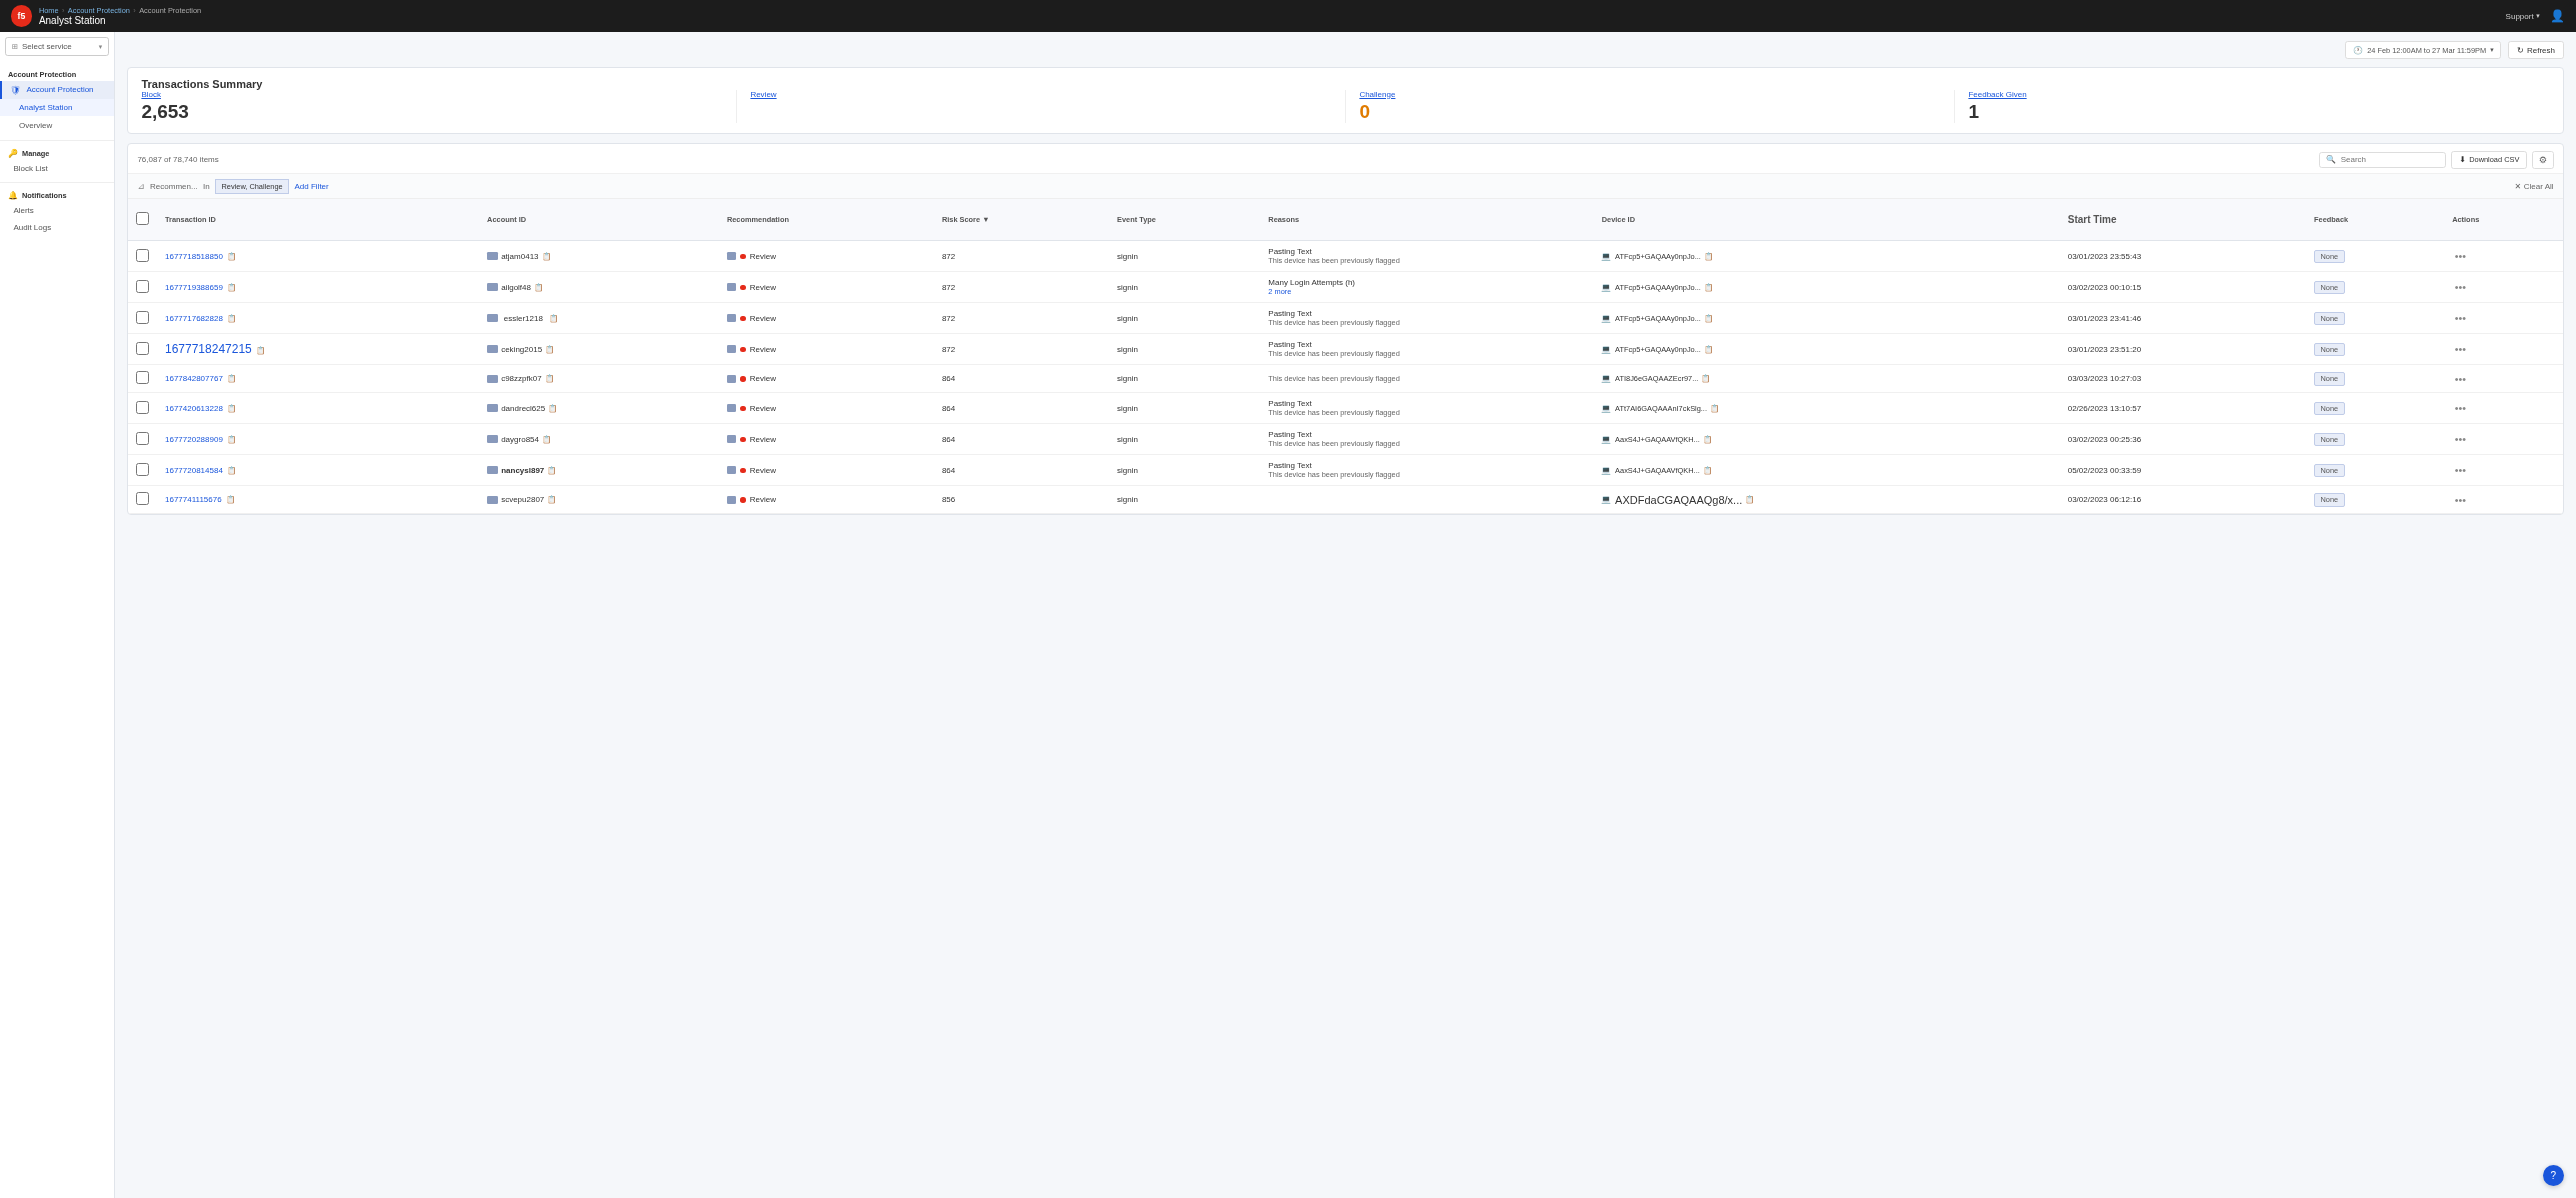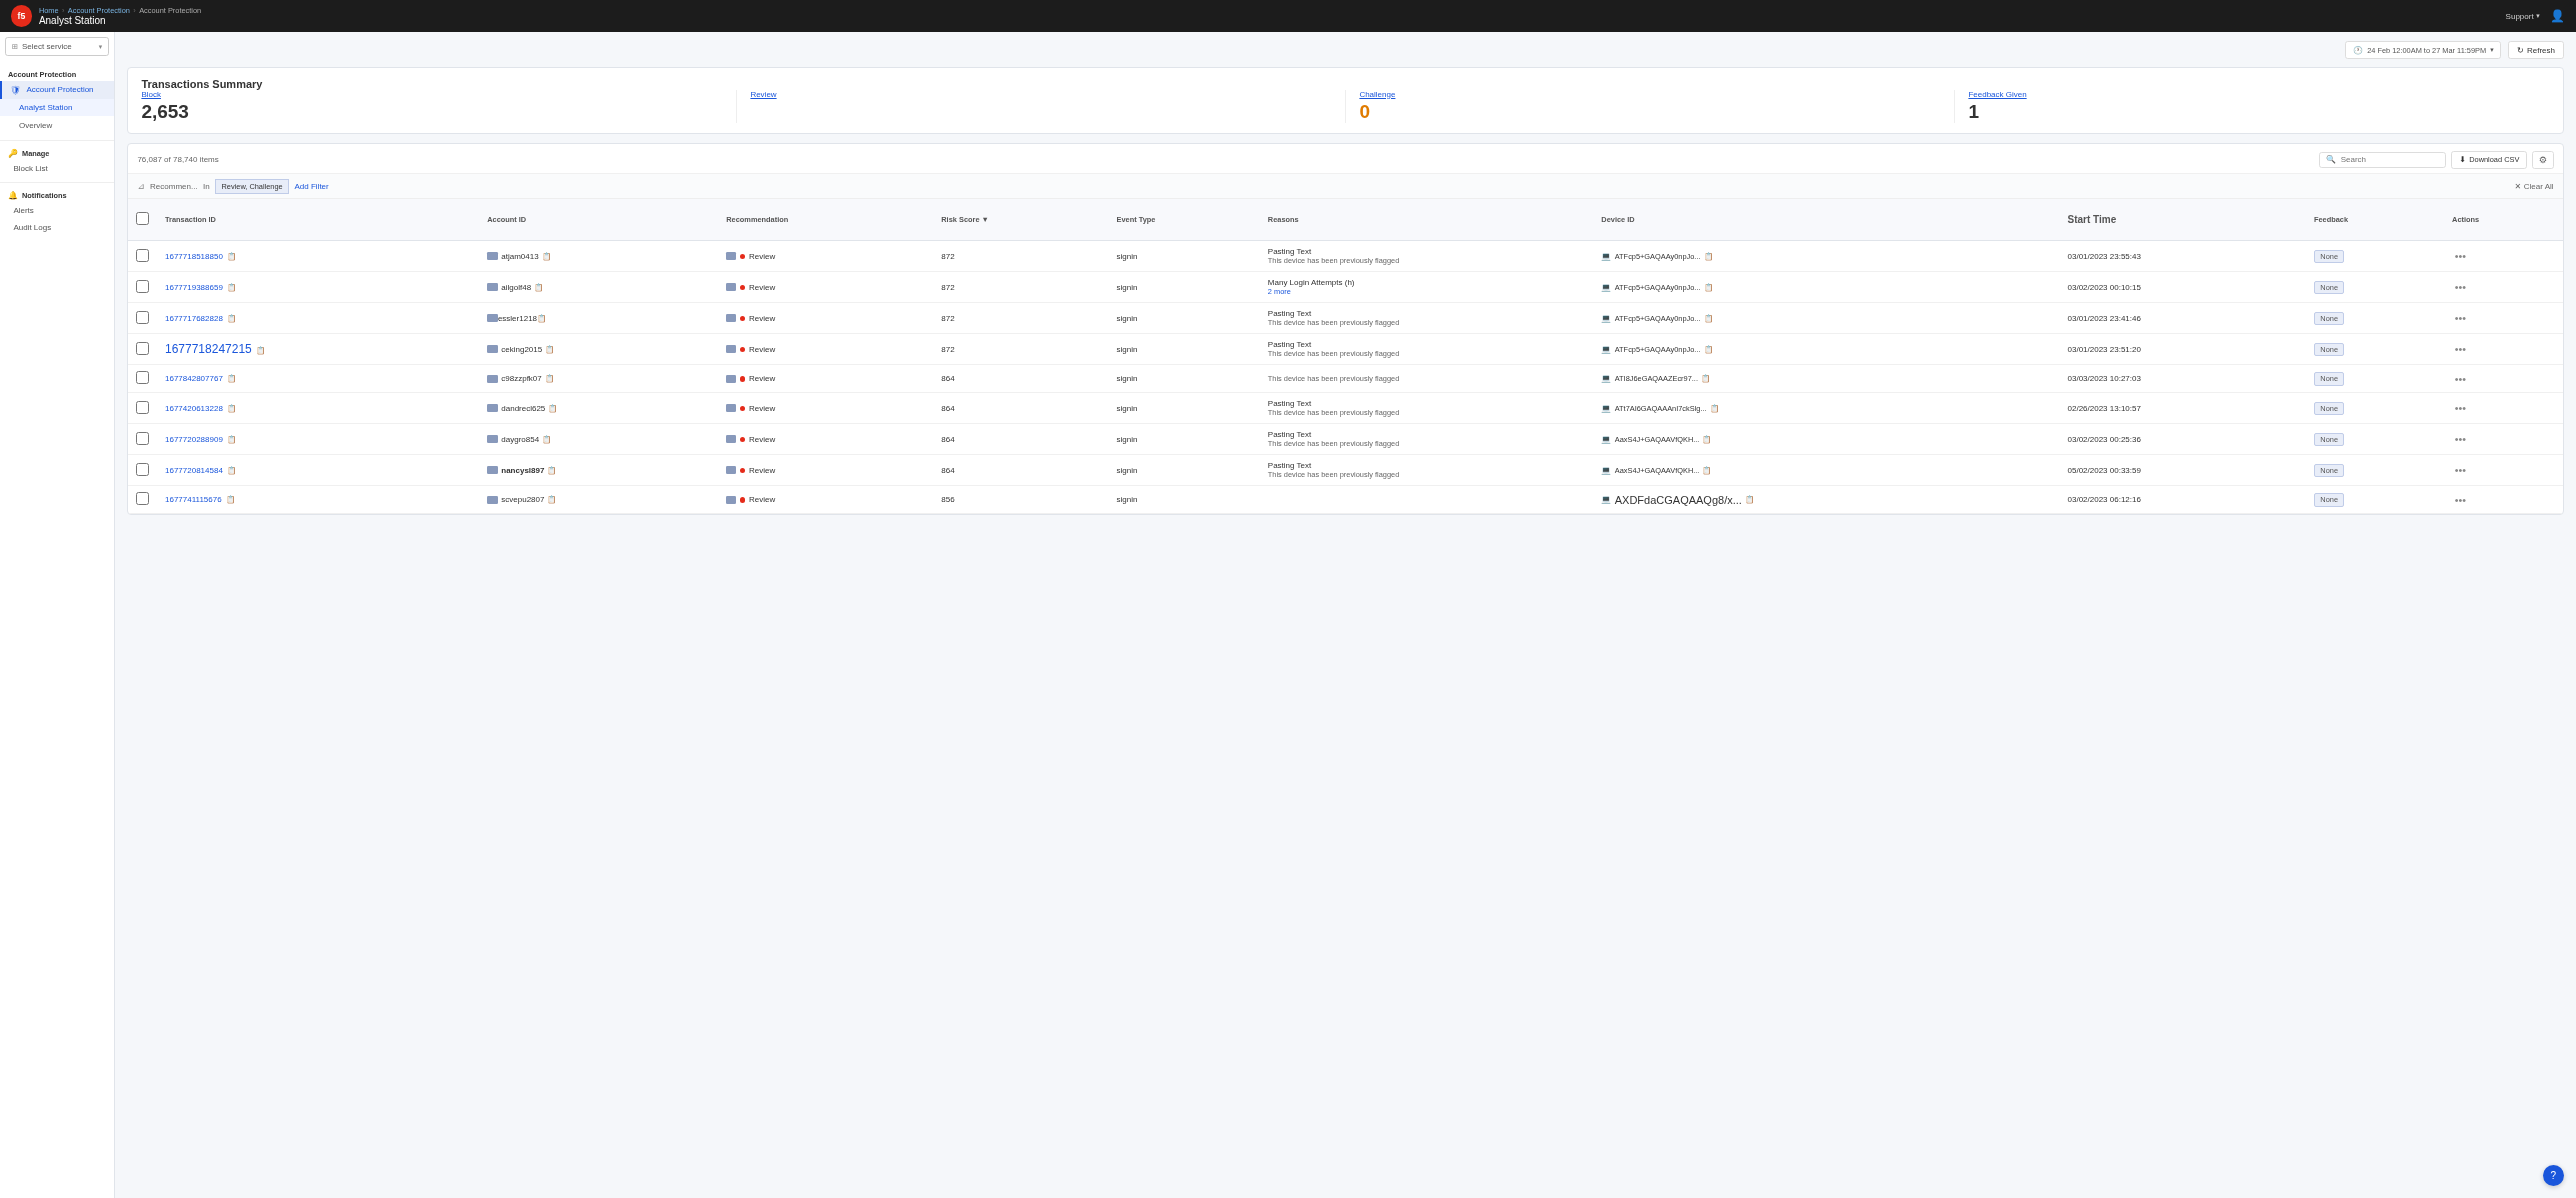--- a/index.html
+++ b/index.html
@@ -275,21 +275,21 @@
   </tr>
               <tr style="border-bottom: 0.7px solid rgb(240, 240, 240);">
     <td style="padding:6px 8px;vertical-align:middle;">
       <input type="checkbox" style="cursor: pointer;">
     </td>
     <td style="padding:6px 8px;vertical-align:middle;white-space:nowrap;">
       <a href="#" style="color:#1a56db;text-decoration:none;font-size:8px;">1677717682828</a>
       <span style="font-size:7.4px;color:#aaa;cursor:pointer;margin-left:2.7px;">📋</span>
     </td>
     <td style="padding:6px 8px;vertical-align:middle;">
-      <div style="display:flex;align-items:center;gap:0;">
+      <div style="display:flex;align-items:center;gap:6px;">
         <span style="width:10.7px;height:8px;background:#8899bb;border-radius:1.3px;display:inline-block;flex-shrink:0;"></span>
         <span style="font-size:8px;color:#333;">essler1218</span>
         <span style="font-size:7.4px;color:#aaa;cursor:pointer;">📋</span>
       </div>
     </td>
     <td style="padding:6px 8px;vertical-align:middle;">
       <div style="display:flex;align-items:center;gap:4px;">
         <span style="width:9.4px;height:8px;background:#8899bb;border-radius:1.3px;display:inline-block;flex-shrink:0;"></span>
         <span style="width:5.4px;height:5.4px;border-radius:50%;background:#e52b1a;flex-shrink:0;display:inline-block;"></span>
         <span style="font-size:8px;color:#333;">Review</span>

